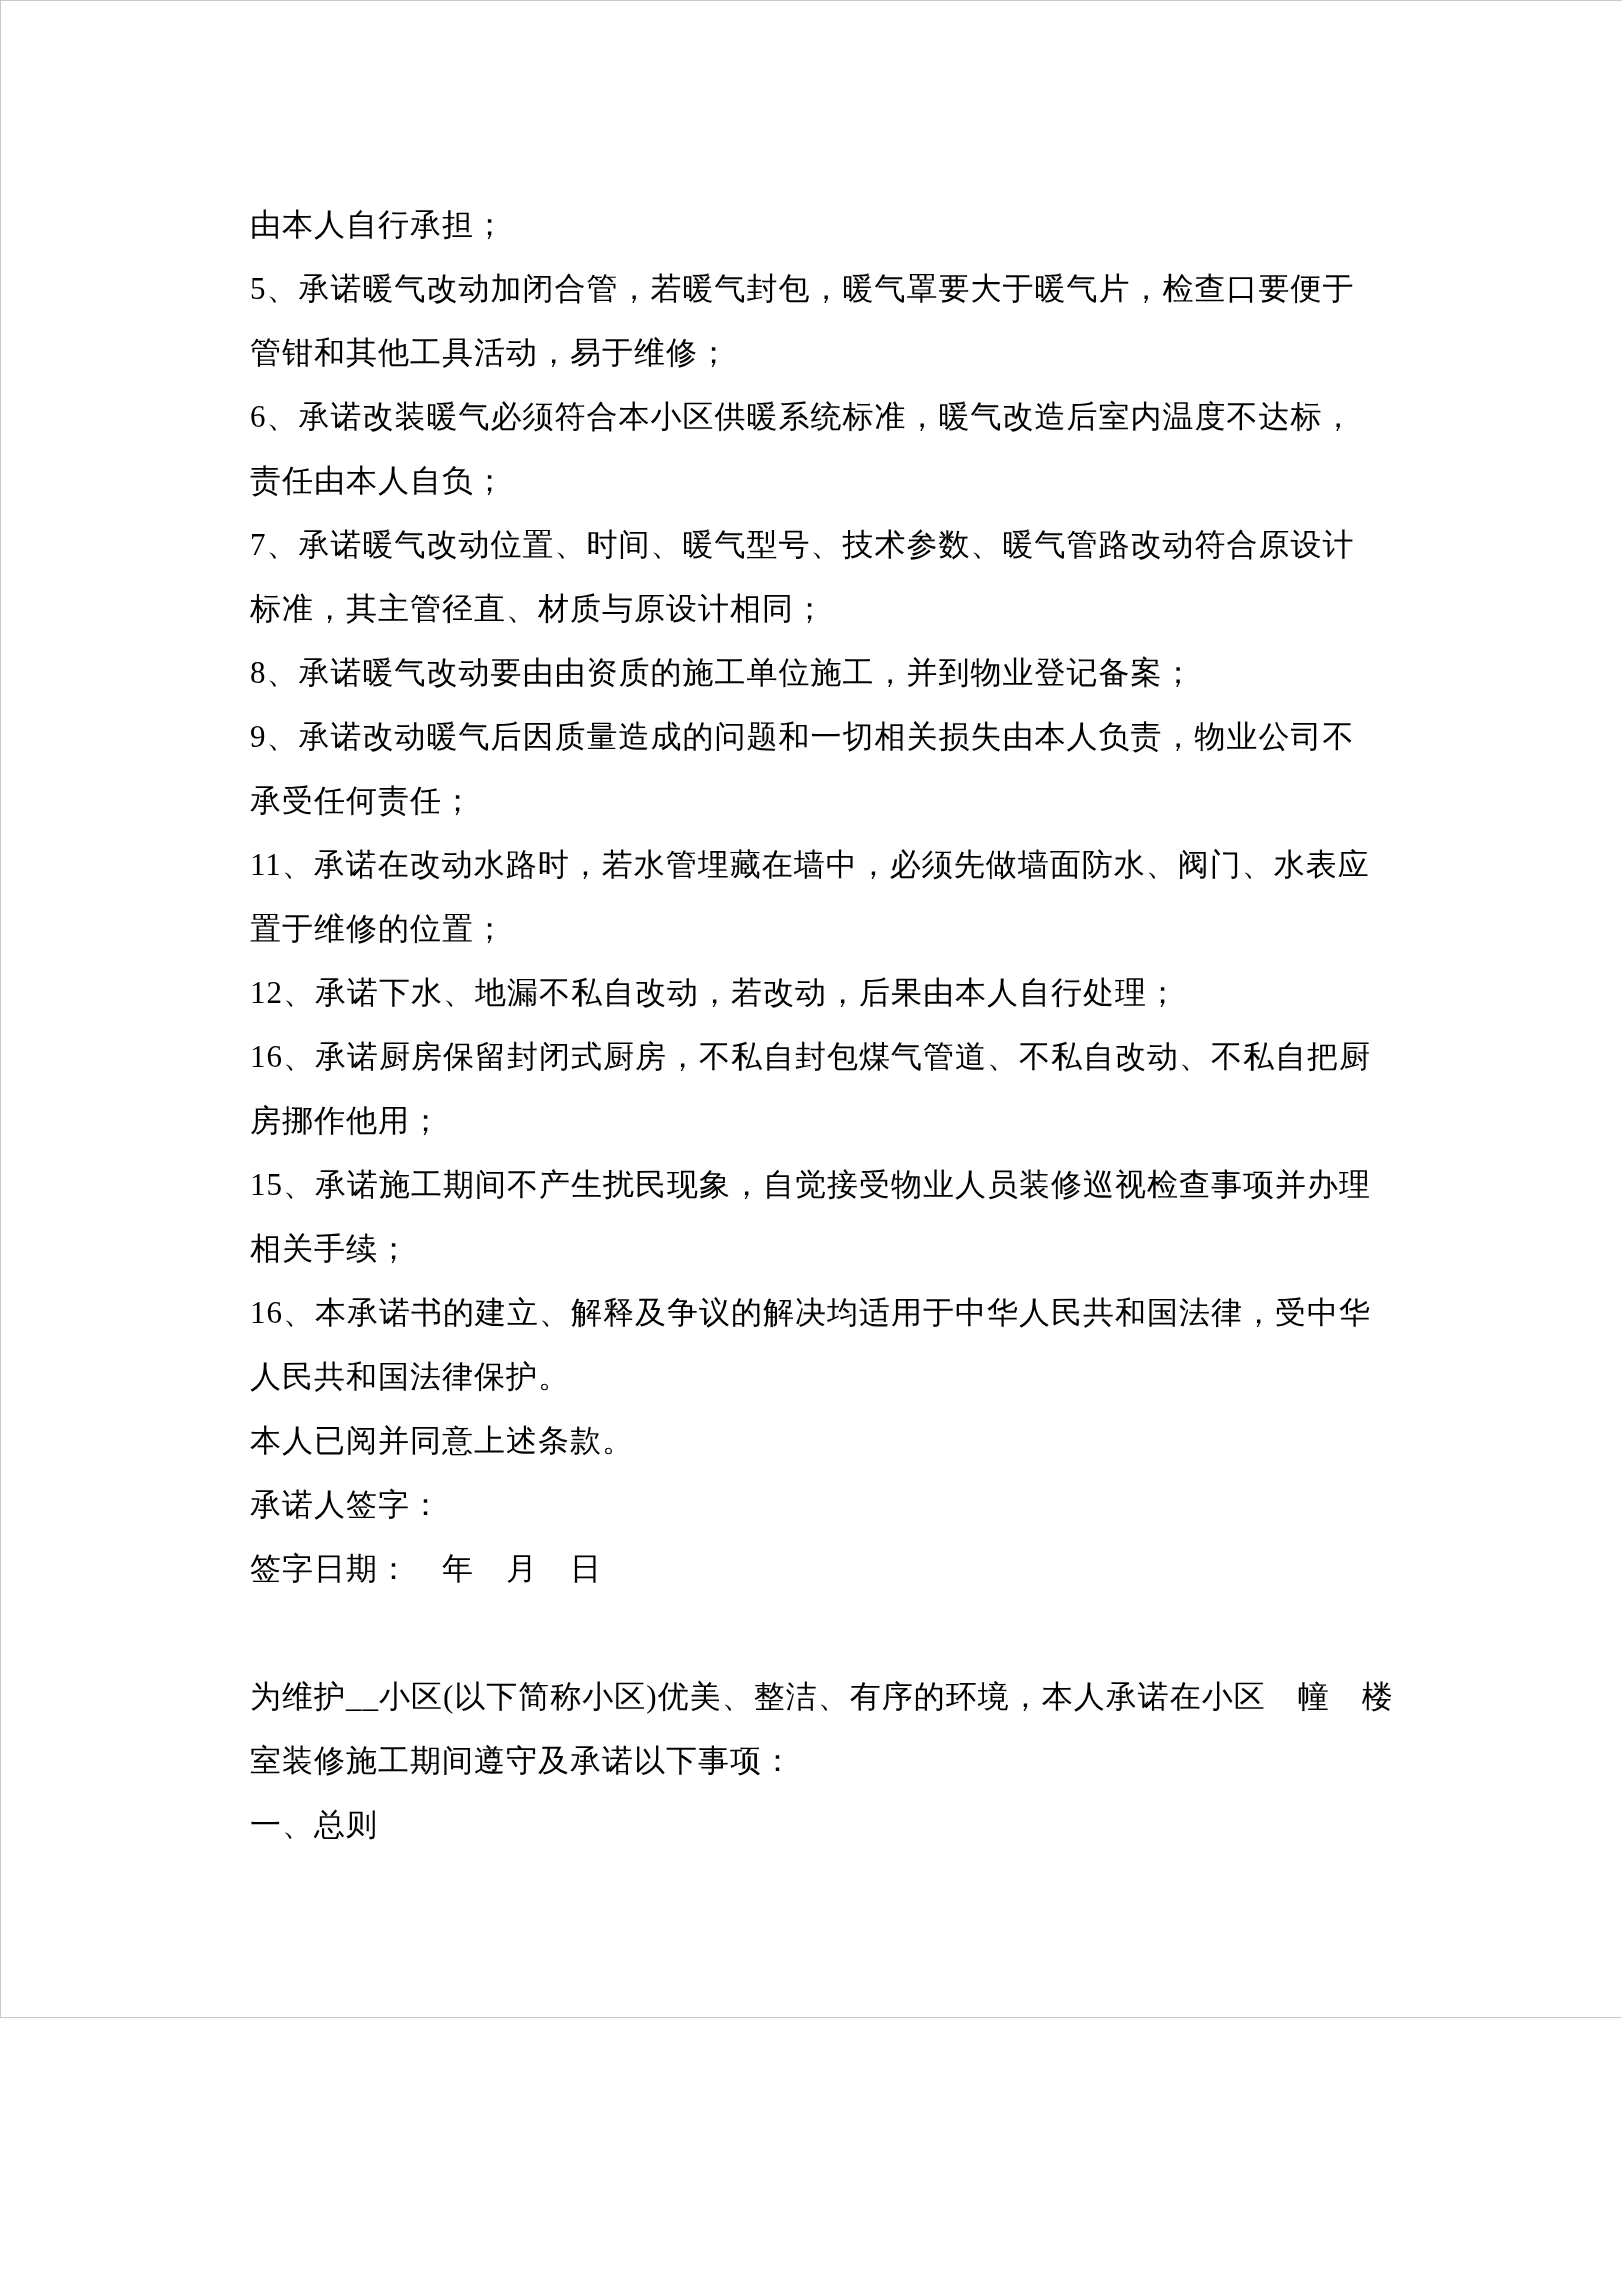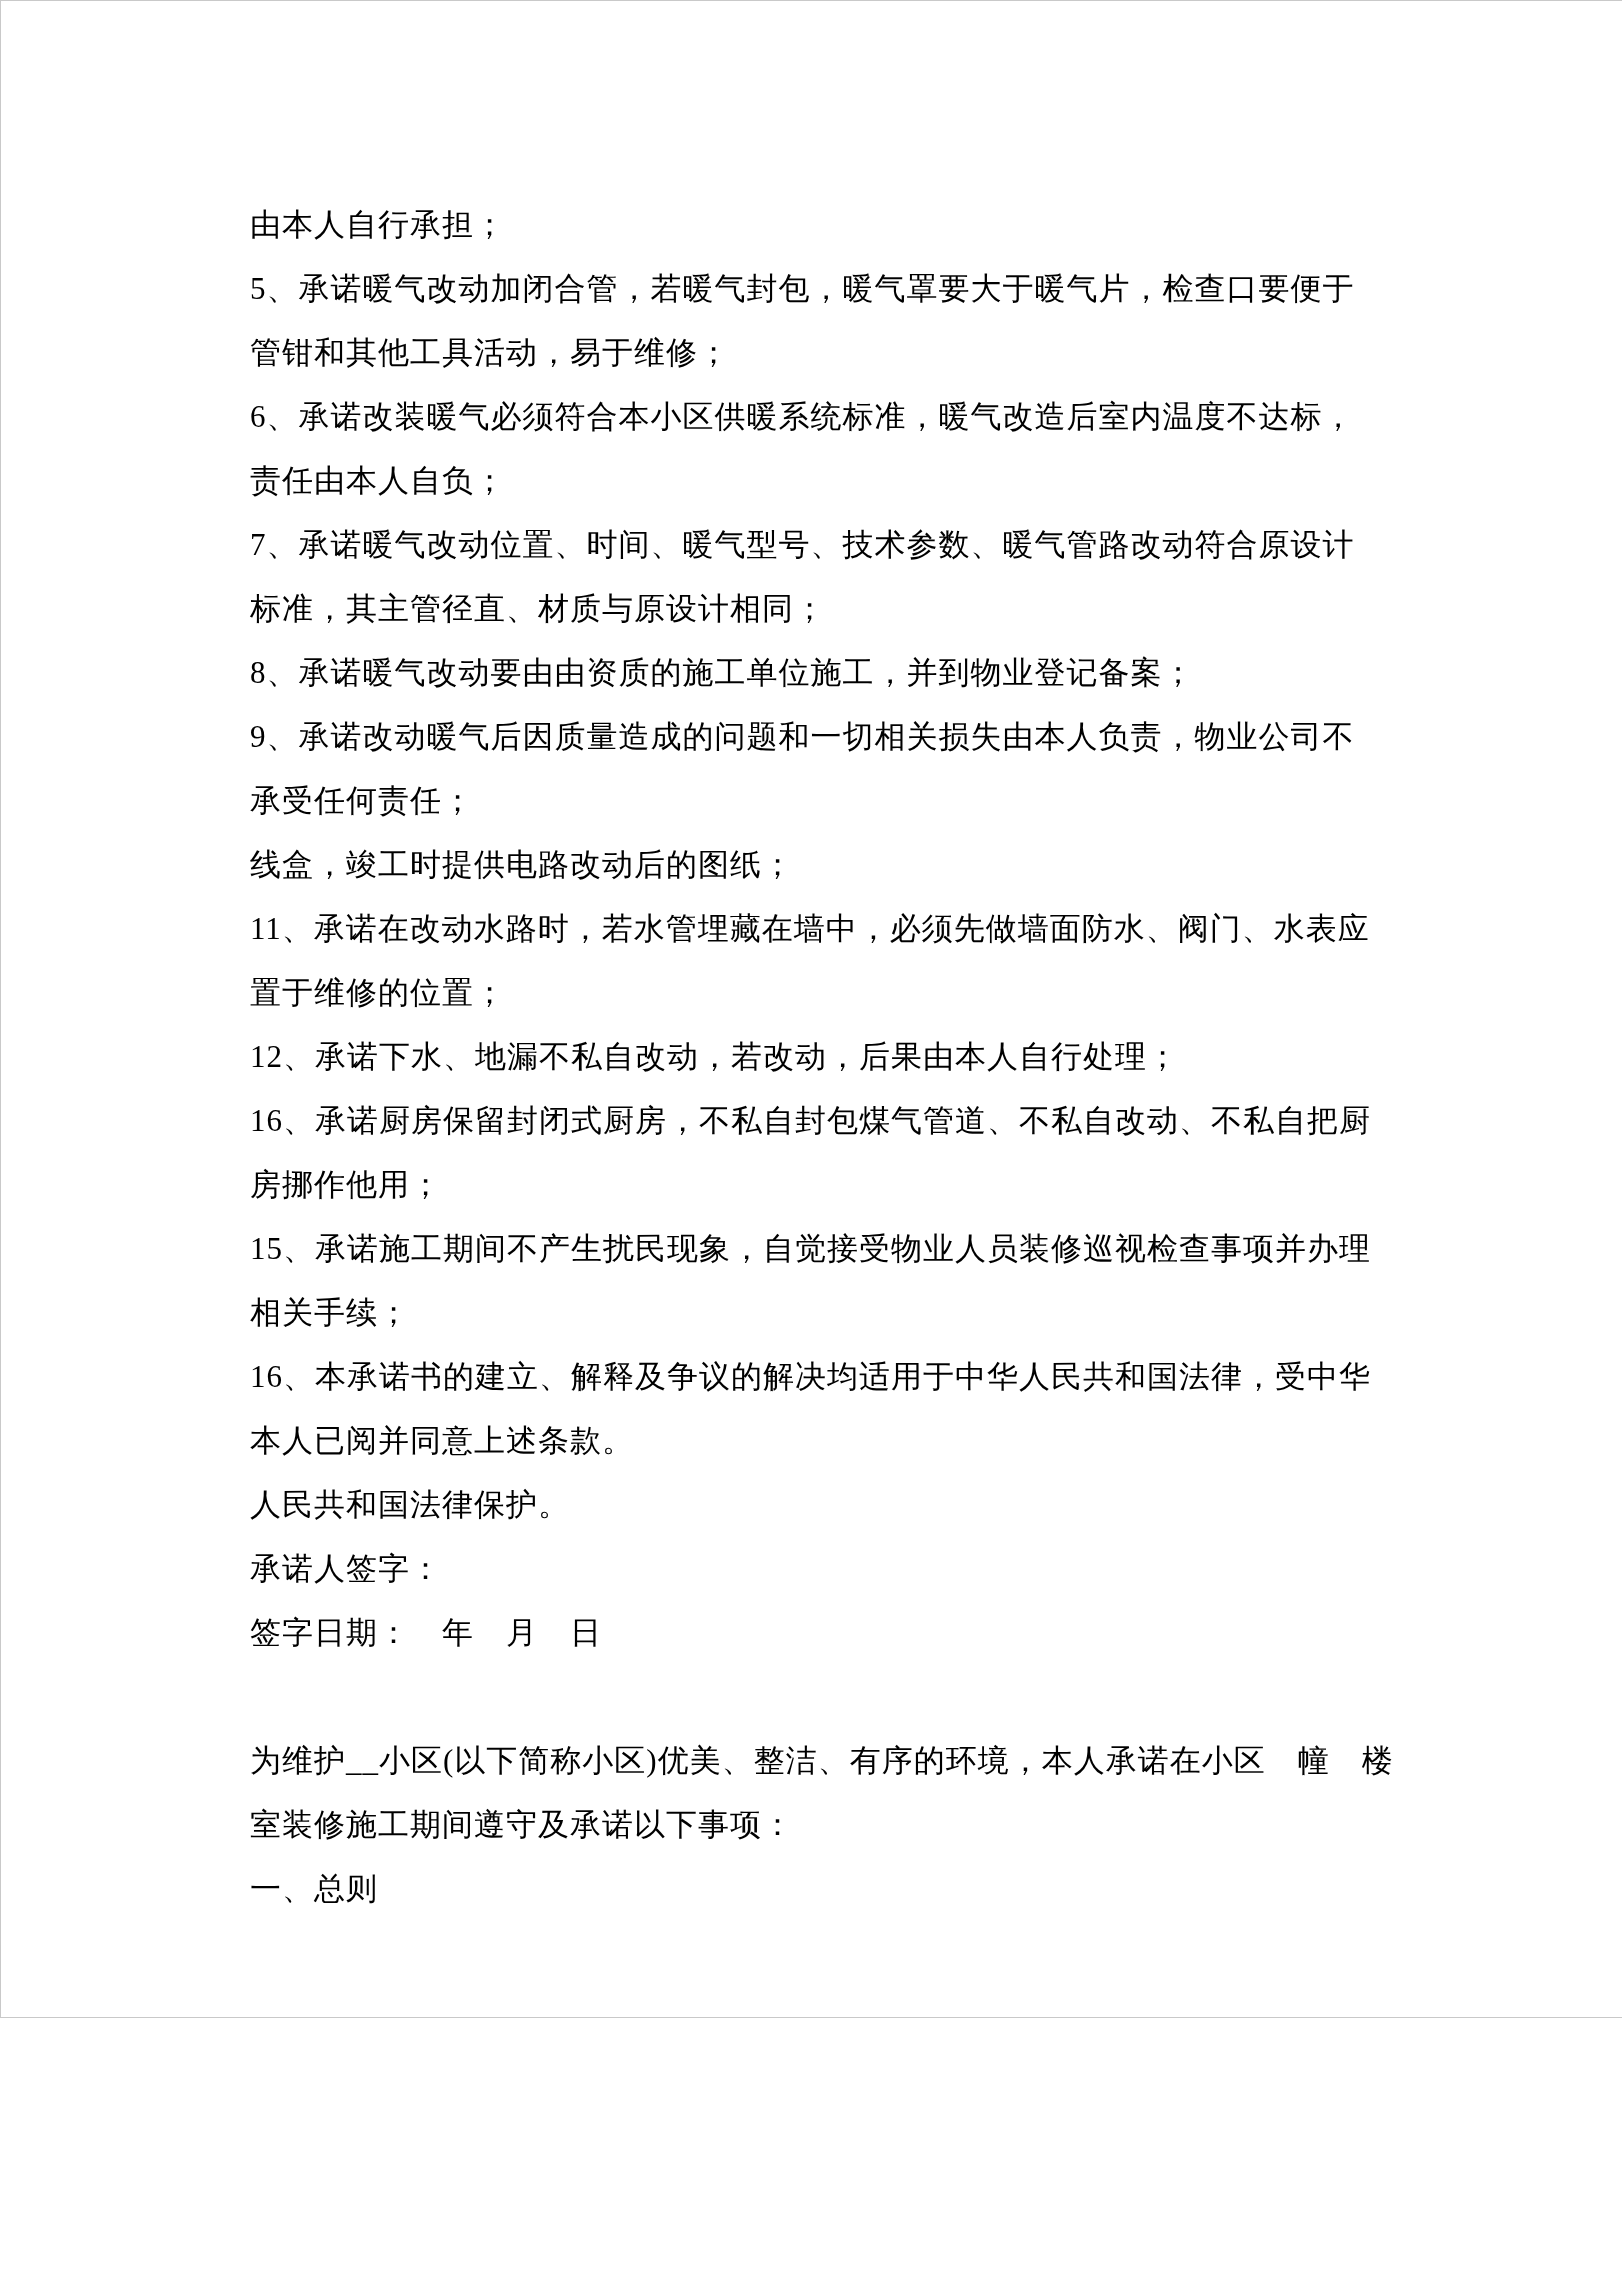--- a/index.html
+++ b/index.html
@@ -41,31 +41,30 @@
       <div class="line">由本人自行承担；</div>
       <div class="line">5、承诺暖气改动加闭合管，若暖气封包，暖气罩要大于暖气片，检查口要便于</div>
       <div class="line">管钳和其他工具活动，易于维修；</div>
       <div class="line">6、承诺改装暖气必须符合本小区供暖系统标准，暖气改造后室内温度不达标，</div>
       <div class="line">责任由本人自负；</div>
       <div class="line">7、承诺暖气改动位置、时间、暖气型号、技术参数、暖气管路改动符合原设计</div>
       <div class="line">标准，其主管径直、材质与原设计相同；</div>
       <div class="line">8、承诺暖气改动要由由资质的施工单位施工，并到物业登记备案；</div>
       <div class="line">9、承诺改动暖气后因质量造成的问题和一切相关损失由本人负责，物业公司不</div>
       <div class="line">承受任何责任；</div>
-      <div class="line">线盒，竣工时提供电路改动后的图纸；</div>
       <div class="line">11、承诺在改动水路时，若水管埋藏在墙中，必须先做墙面防水、阀门、水表应</div>
       <div class="line">置于维修的位置；</div>
       <div class="line">12、承诺下水、地漏不私自改动，若改动，后果由本人自行处理；</div>
       <div class="line">16、承诺厨房保留封闭式厨房，不私自封包煤气管道、不私自改动、不私自把厨</div>
       <div class="line">房挪作他用；</div>
       <div class="line">15、承诺施工期间不产生扰民现象，自觉接受物业人员装修巡视检查事项并办理</div>
       <div class="line">相关手续；</div>
       <div class="line">16、本承诺书的建立、解释及争议的解决均适用于中华人民共和国法律，受中华</div>
+      <div class="line">人民共和国法律保护。</div>
       <div class="line">本人已阅并同意上述条款。</div>
-      <div class="line">人民共和国法律保护。</div>
       <div class="line">承诺人签字：</div>
       <div class="line">签字日期：　年　月　日</div>
       <div class="line"></div>
       <div class="line">为维护__小区(以下简称小区)优美、整洁、有序的环境，本人承诺在小区　幢　楼</div>
       <div class="line">室装修施工期间遵守及承诺以下事项：</div>
       <div class="line">一、总则</div>
     </div>
 </div>
 
 

